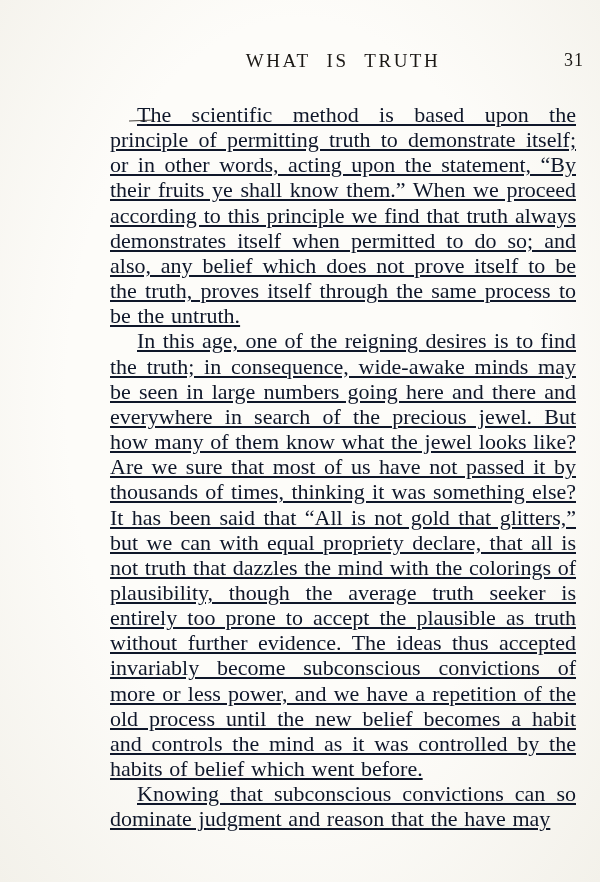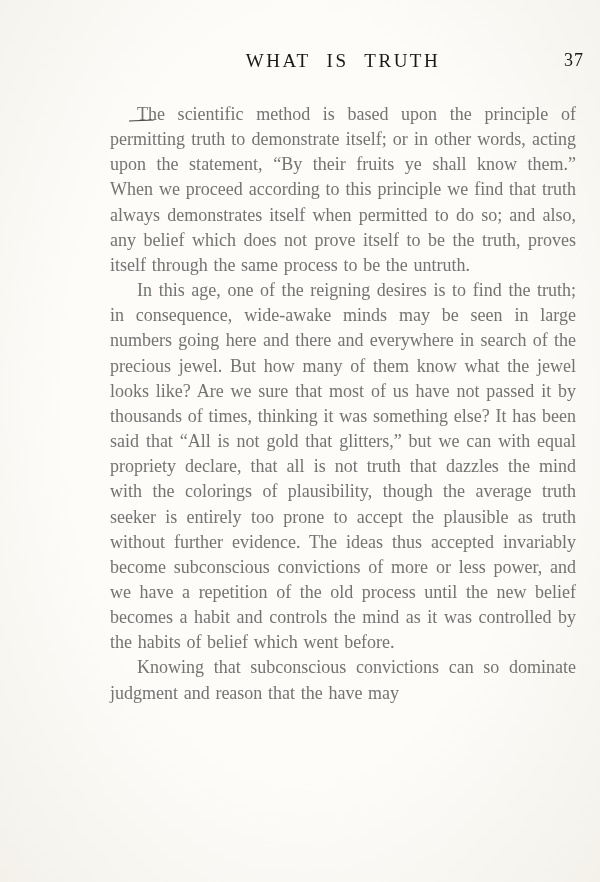--- a/index.html
+++ b/index.html
@@ -40,26 +40,27 @@
   }
   .page-number {
     position: absolute;
     right: -8px;
     top: 0;
     font-size: 18px;
     letter-spacing: 1px;
   }
   .body-text p {
     margin: 0;
-    font-size: 18px;
+    font-size: 22px;
     line-height: 25.15px;
     text-align: justify;
     text-indent: 27px;
     word-spacing: 1.2px;
-    color: #737373;
+    color: #0f172a;
+    text-decoration: underline;
   }
   .body-text p + p {
     margin-top: 0;
   }
   
   .p-first {
     position: relative;
   }
   .p-first::before {
     content: "";
@@ -72,21 +73,21 @@
     transform: rotate(-2deg);
     opacity: 0.85;
   }
 </style>
 </head>
 <body>
 
 <div class="page">
   <div class="page-header">
     <div class="running-title">WHAT IS TRUTH</div>
-    <div class="page-number">37</div>
+    <div class="page-number">31</div>
   </div>
 
   <div class="body-text">
     <p class="p-first">The scientific method is based upon the principle of permitting truth to demonstrate itself; or in other words, acting upon the statement, “By their fruits ye shall know them.”  When we proceed according to this principle we find that truth always demonstrates itself when permitted to do so; and also, any belief which does not prove itself to be the truth, proves itself through the same process to be the untruth.</p>
     <p>In this age, one of the reigning desires is to find the truth; in consequence, wide-awake minds may be seen in large numbers going here and there and everywhere in search of the precious jewel.  But how many of them know what the jewel looks like? Are we sure that most of us have not passed it by thousands of times, thinking it was something else? It has been said that “All is not gold that glitters,” but we can with equal propriety declare, that all is not truth that dazzles the mind with the colorings of plausibility, though the average truth seeker is entirely too prone to accept the plausible as truth without further evidence.  The ideas thus accepted invariably become subconscious convictions of more or less power, and we have a repetition of the old process until the new belief becomes a habit and controls the mind as it was controlled by the habits of belief which went before.</p>
     <p>Knowing that subconscious convictions can so dominate judgment and reason that the have may</p>
   </div>
 </div>
 
 </body></html>

